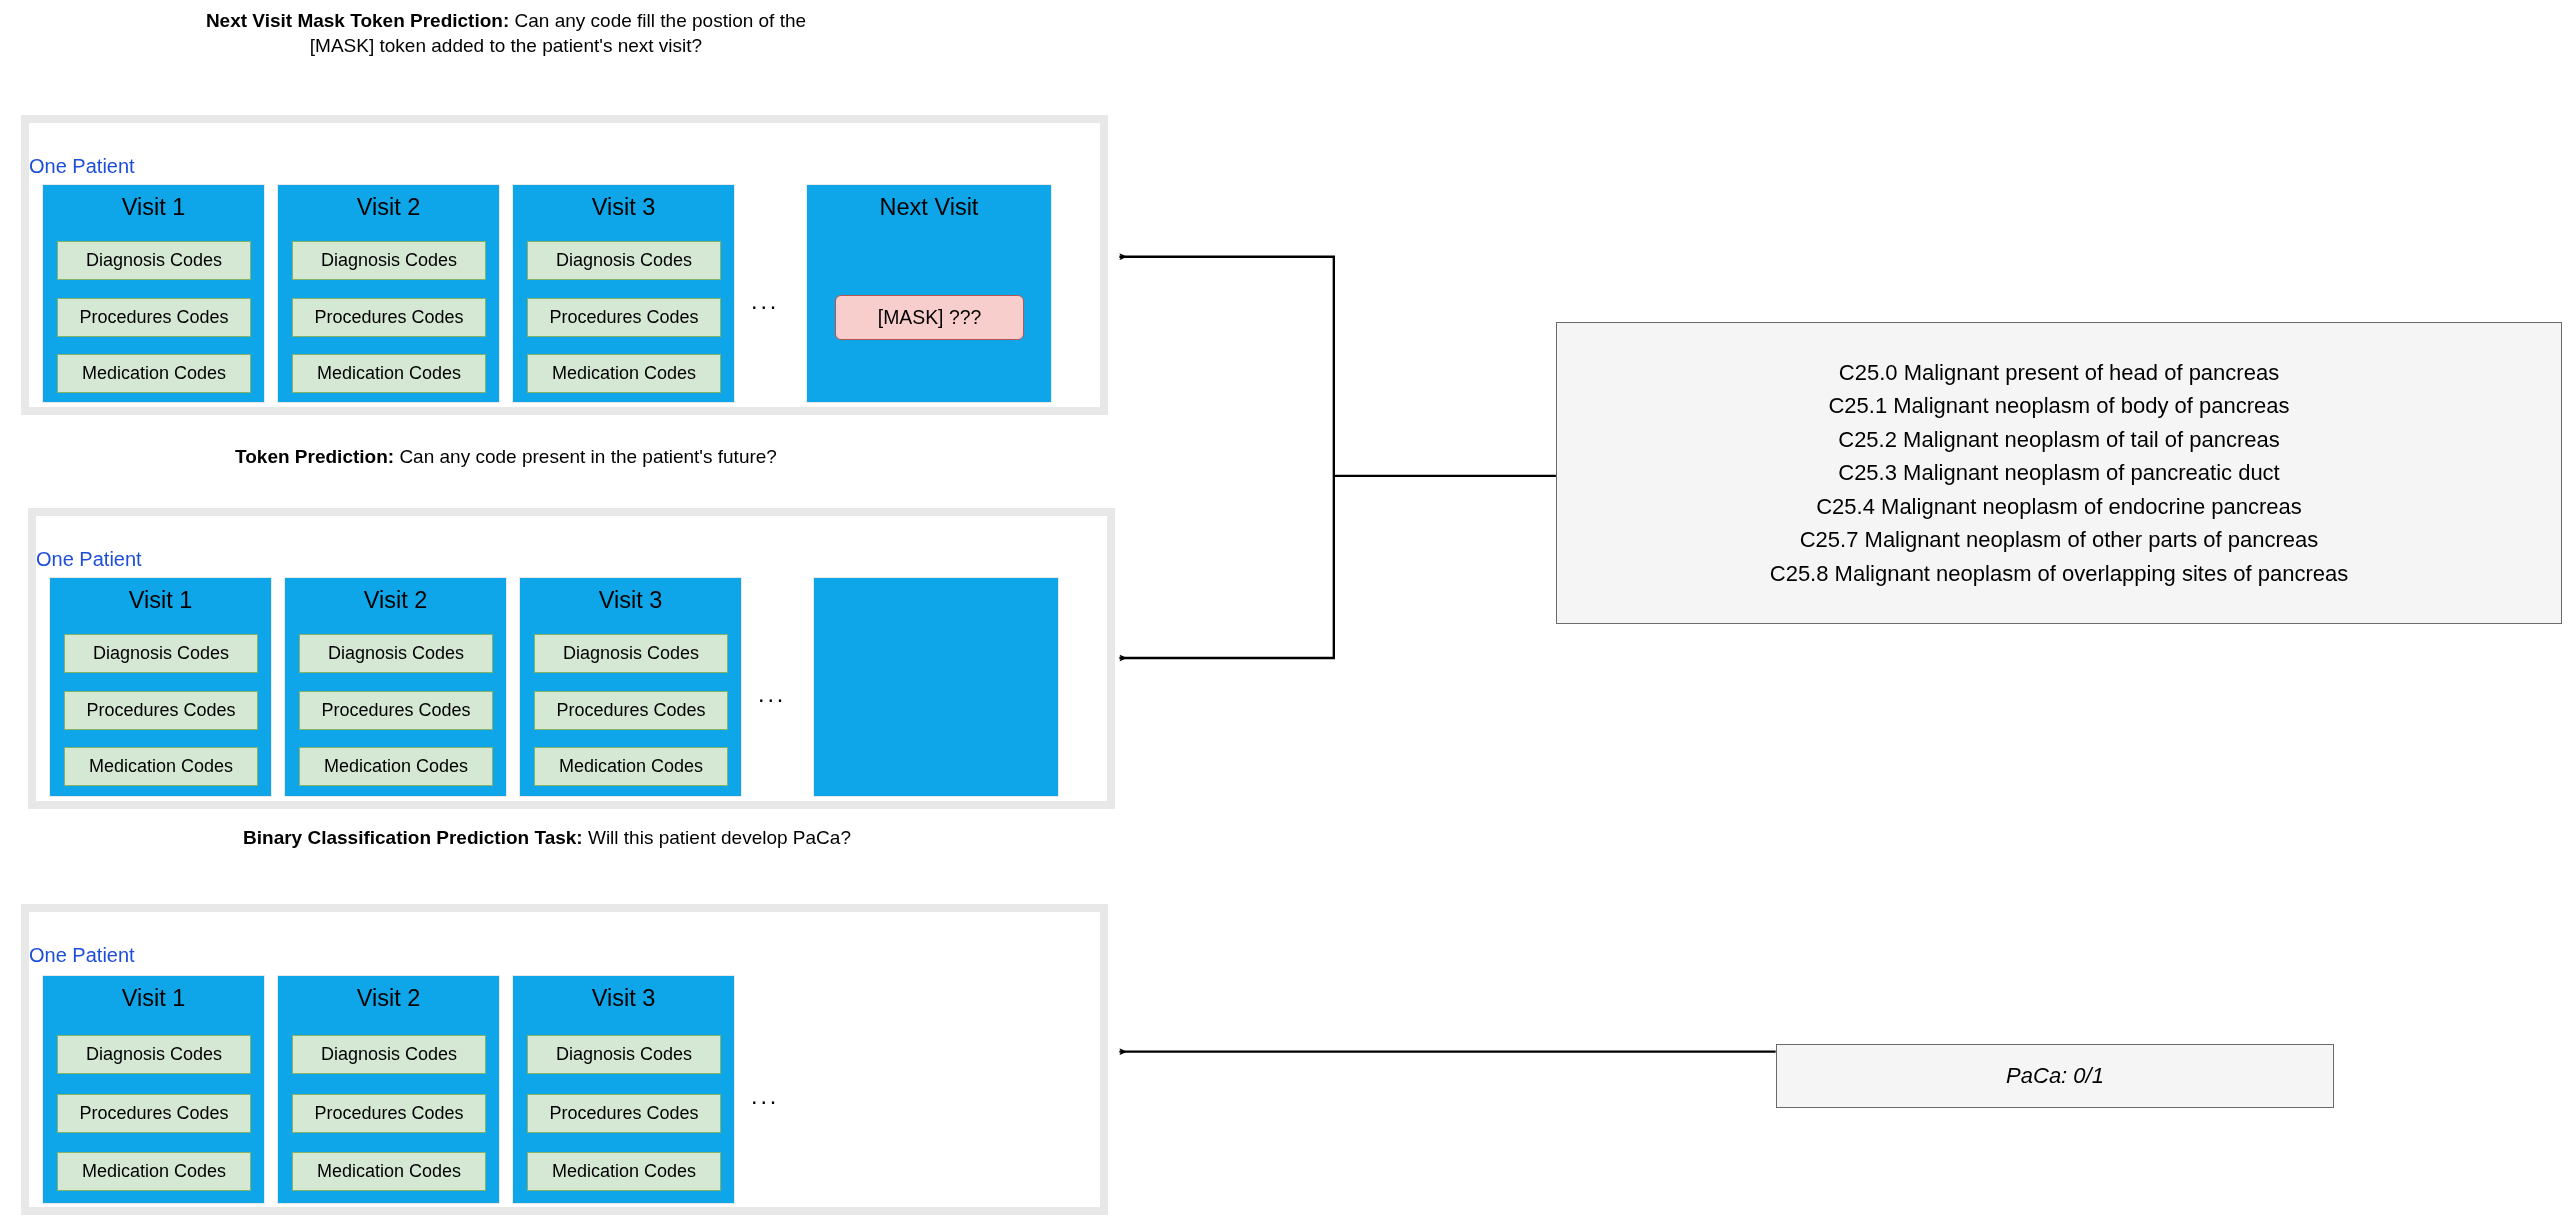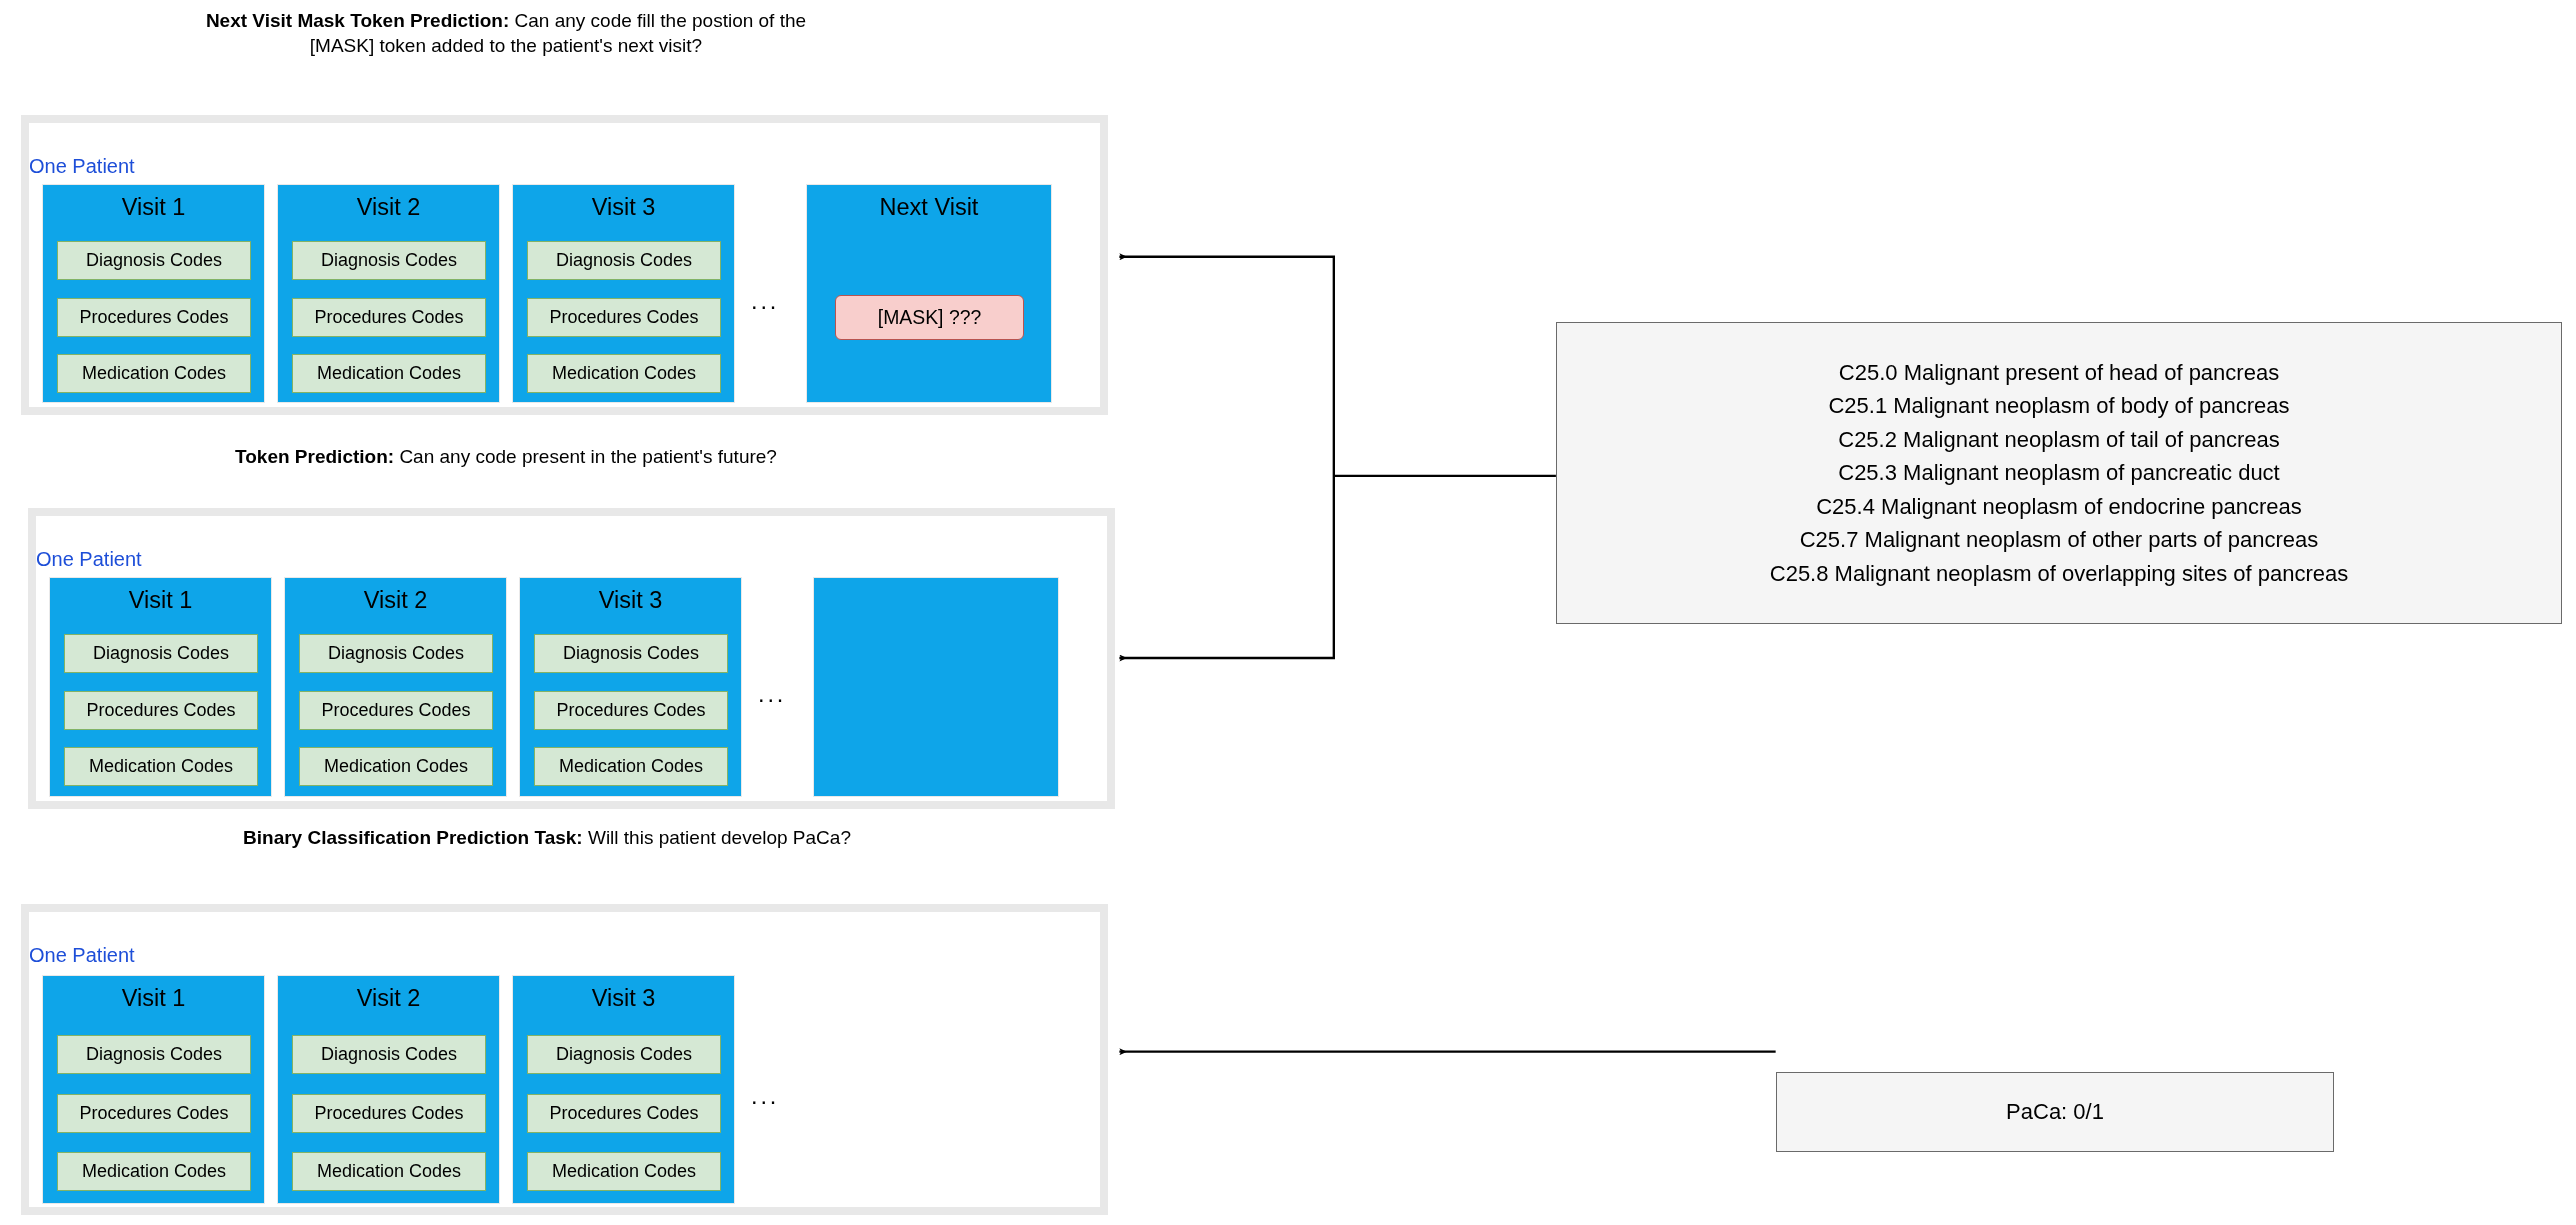--- a/index.html
+++ b/index.html
@@ -252,21 +252,21 @@
   <div class="grey-box" style="left:1556px; top:322px; width:1006px; height:302px;">
     <div class="code-line">C25.0 Malignant present of head of pancreas</div>
     <div class="code-line">C25.1 Malignant neoplasm of body of pancreas</div>
     <div class="code-line">C25.2 Malignant neoplasm of tail of pancreas</div>
     <div class="code-line">C25.3 Malignant neoplasm of pancreatic duct</div>
     <div class="code-line">C25.4 Malignant neoplasm of endocrine pancreas</div>
     <div class="code-line">C25.7 Malignant neoplasm of other parts of pancreas</div>
     <div class="code-line">C25.8 Malignant neoplasm of overlapping sites of pancreas</div>
   </div>
 
-  <div class="grey-box" style="left:1776px; top:1072px; width:558px; height:80px;">
+  <div class="grey-box" style="left:1776px; top:1044px; width:558px; height:64px;font-style:italic;">
     <div class="paca-label">PaCa: 0/1</div>
   </div>
 
   <svg id="connectors" viewBox="0 0 4384 2085" xmlns="http://www.w3.org/2000/svg">
     <defs>
       <marker id="arrowhead" markerWidth="14" markerHeight="12" refX="13" refY="6" orient="auto" markerUnits="userSpaceOnUse">
         <path d="M13,0 L0,6 L13,12 L10,6 Z" fill="#000000"></path>
       </marker>
     </defs>
 

